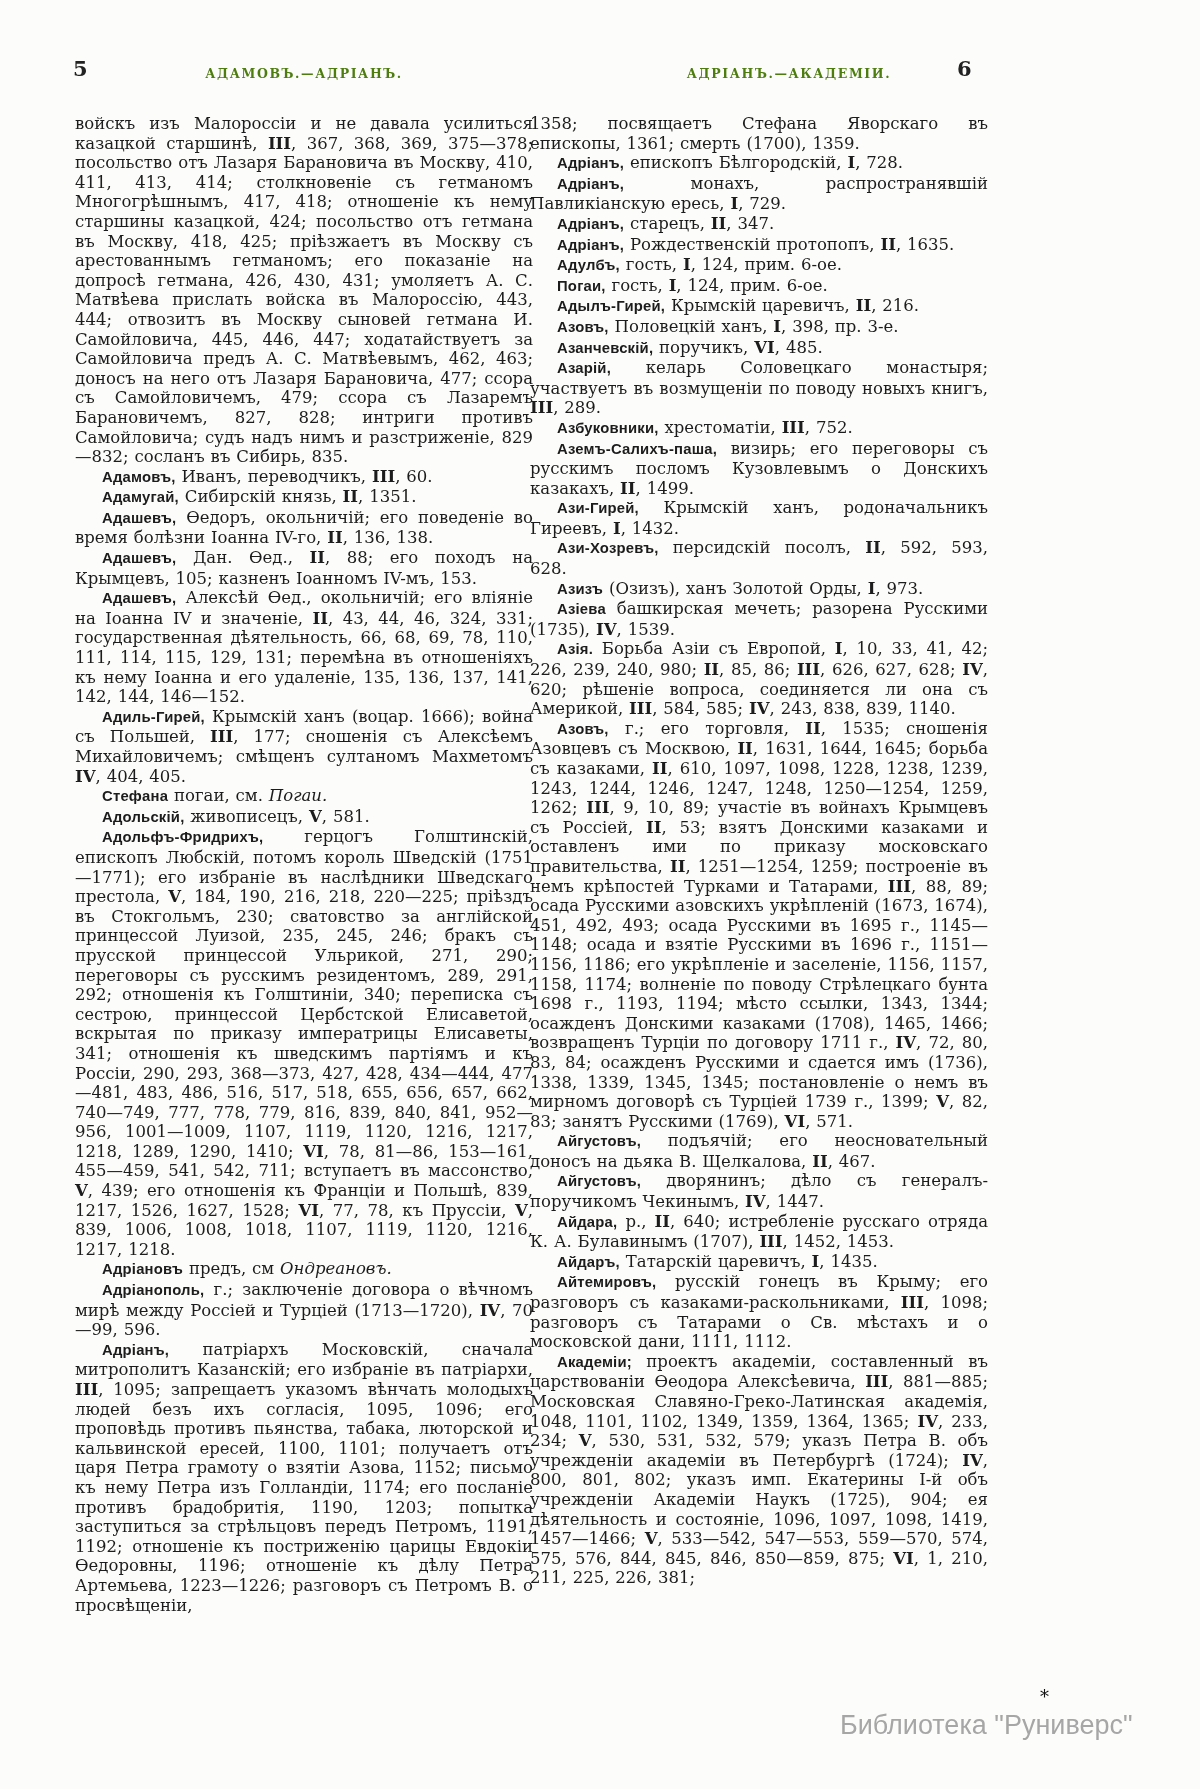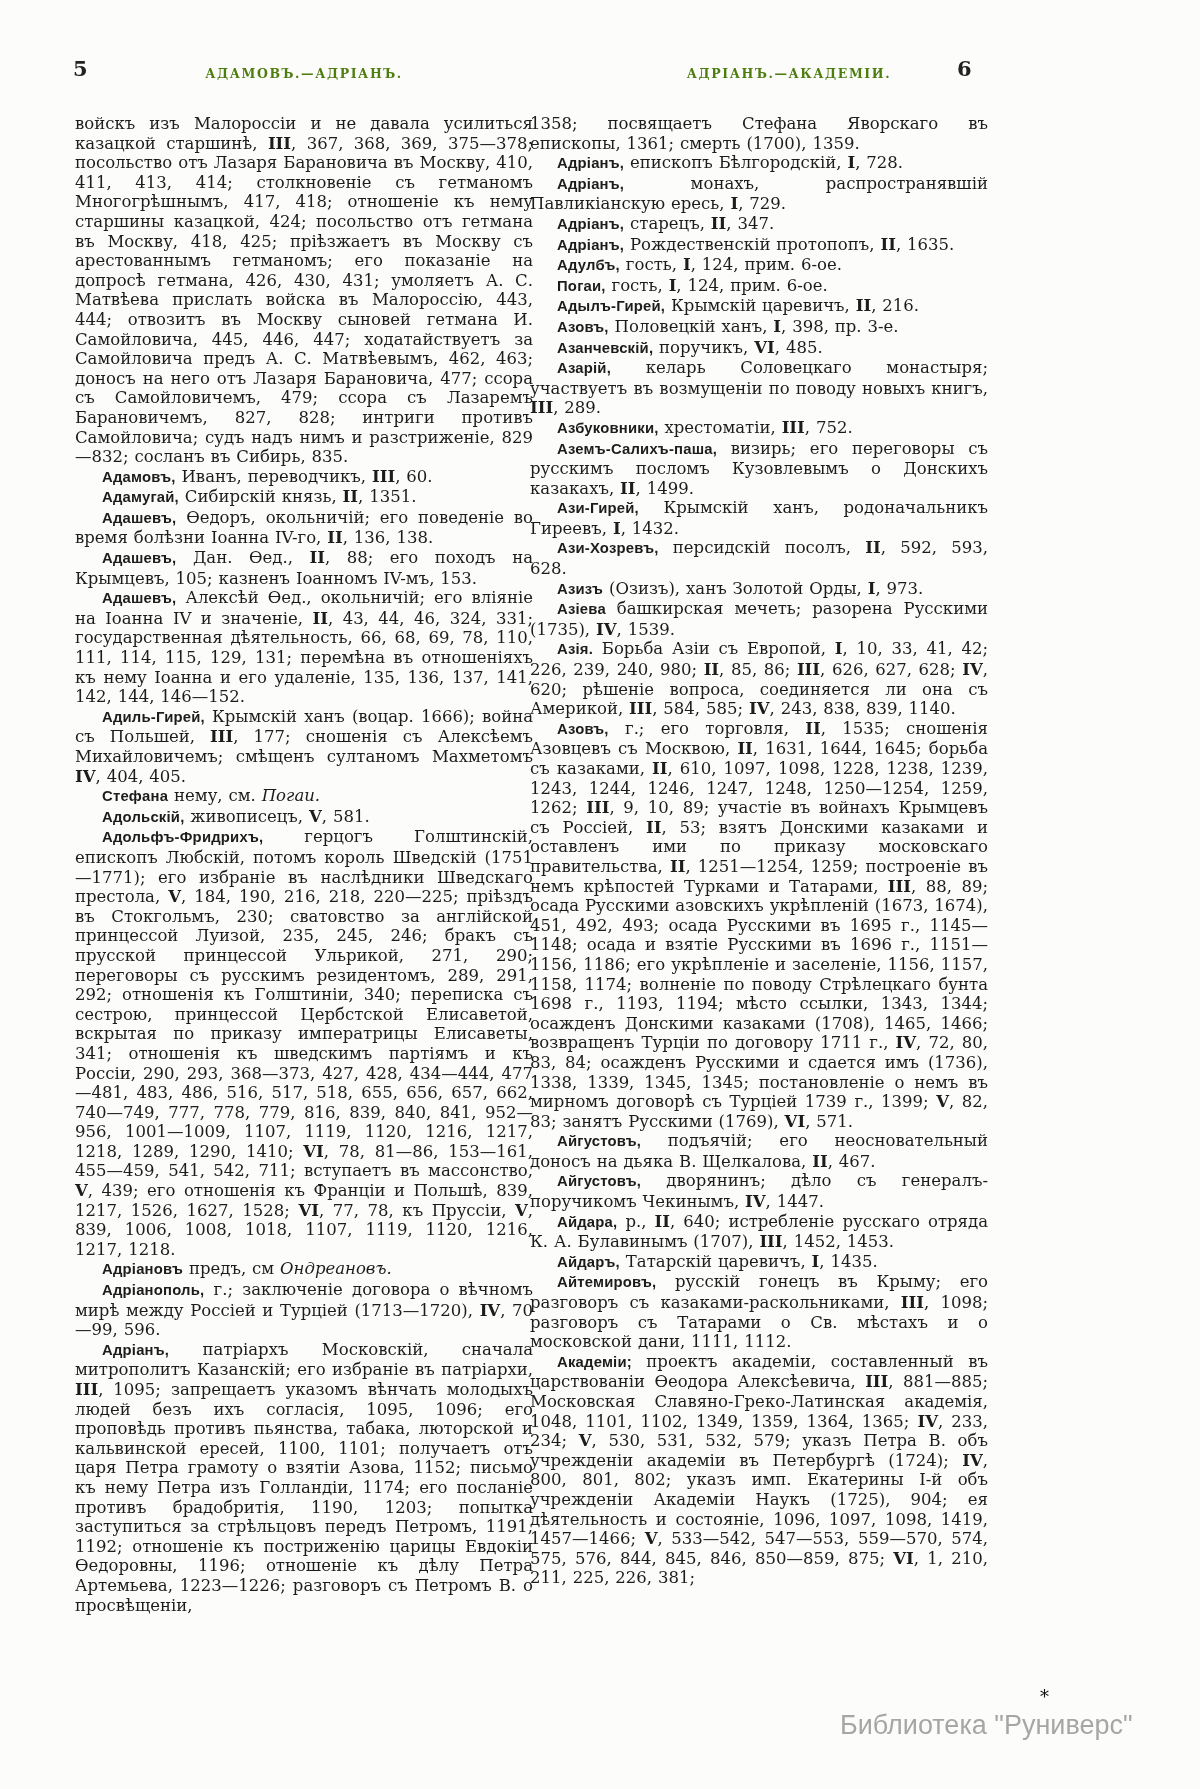--- a/index.html
+++ b/index.html
@@ -68,21 +68,21 @@
   <span class="pagenum" id="pn-right">6</span>
 
   <div class="col" id="col-left">
       <p class="cont"><span>войскъ изъ Малороссіи и не давала усилиться казацкой старшинѣ, <b class="vol">III</b>, 367, 368, 369, 375—378; посольство отъ Лазаря Барановича въ Москву, 410, 411, 413, 414; столкновеніе съ гетманомъ Многогрѣшнымъ, 417, 418; отношеніе къ нему старшины казацкой, 424; посольство отъ гетмана въ Москву, 418, 425; пріѣзжаетъ въ Москву съ арестованнымъ гетманомъ; его показаніе на допросѣ гетмана, 426, 430, 431; умоляетъ А. С. Матвѣева прислать войска въ Малороссію, 443, 444; отвозитъ въ Москву сыновей гетмана И. Самойловича, 445, 446, 447; ходатайствуетъ за Самойловича предъ А. С. Матвѣевымъ, 462, 463; доносъ на него отъ Лазаря Барановича, 477; ссора съ Самойловичемъ, 479; ссора съ Лазаремъ Барановичемъ, 827, 828; интриги противъ Самойловича; судъ надъ нимъ и разстриженіе, 829—832; сосланъ въ Сибирь, 835.</span></p>
       <p><b class="head">Адамовъ,</b><span> Иванъ, переводчикъ, <b class="vol">III</b>, 60.</span></p>
       <p><b class="head">Адамугай,</b><span> Сибирскій князь, <b class="vol">II</b>, 1351.</span></p>
       <p><b class="head">Адашевъ,</b><span> Ѳедоръ, окольничій; его поведеніе во время болѣзни Іоанна IV-го, <b class="vol">II</b>, 136, 138.</span></p>
       <p><b class="head">Адашевъ,</b><span> Дан. Ѳед., <b class="vol">II</b>, 88; его походъ на Крымцевъ, 105; казненъ Іоанномъ IV-мъ, 153.</span></p>
       <p><b class="head">Адашевъ,</b><span> Алексѣй Ѳед., окольничій; его вліяніе на Іоанна IV и значеніе, <b class="vol">II</b>, 43, 44, 46, 324, 331; государственная дѣятельность, 66, 68, 69, 78, 110, 111, 114, 115, 129, 131; перемѣна въ отношеніяхъ къ нему Іоанна и его удаленіе, 135, 136, 137, 141, 142, 144, 146—152.</span></p>
       <p><b class="head">Адиль-Гирей,</b><span> Крымскій ханъ (воцар. 1666); война съ Польшей, <b class="vol">III</b>, 177; сношенія съ Алексѣемъ Михайловичемъ; смѣщенъ султаномъ Махметомъ <b class="vol">IV</b>, 404, 405.</span></p>
-      <p><b class="head">Стефана</b><span> нему, см.</span> <span class="xref">Погаи.</span></p>
+      <p><b class="head">Стефана</b><span> погаи, см.</span> <span class="xref">Погаи.</span></p>
       <p><b class="head">Адольскій,</b><span> живописецъ, <b class="vol">V</b>, 581.</span></p>
       <p><b class="head">Адольфъ-Фридрихъ,</b><span> герцогъ Голштинскій, епископъ Любскій, потомъ король Шведскій (1751—1771); его избраніе въ наслѣдники Шведскаго престола, <b class="vol">V</b>, 184, 190, 216, 218, 220—225; пріѣздъ въ Стокгольмъ, 230; сватовство за англійской принцессой Луизой, 235, 245, 246; бракъ съ прусской принцессой Ульрикой, 271, 290; переговоры съ русскимъ резидентомъ, 289, 291, 292; отношенія къ Голштиніи, 340; переписка съ сестрою, принцессой Цербстской Елисаветой, вскрытая по приказу императрицы Елисаветы, 341; отношенія къ шведскимъ партіямъ и къ Россіи, 290, 293, 368—373, 427, 428, 434—444, 477—481, 483, 486, 516, 517, 518, 655, 656, 657, 662, 740—749, 777, 778, 779, 816, 839, 840, 841, 952—956, 1001—1009, 1107, 1119, 1120, 1216, 1217, 1218, 1289, 1290, 1410; <b class="vol">VI</b>, 78, 81—86, 153—161, 455—459, 541, 542, 711; вступаетъ въ массонство, <b class="vol">V</b>, 439; его отношенія къ Франціи и Польшѣ, 839, 1217, 1526, 1627, 1528; <b class="vol">VI</b>, 77, 78, къ Пруссіи, <b class="vol">V</b>, 839, 1006, 1008, 1018, 1107, 1119, 1120, 1216, 1217, 1218.</span></p>
       <p><b class="head">Адріановъ</b><span> предъ, см</span> <span class="xref">Ондреановъ.</span></p>
       <p><b class="head">Адріанополь,</b><span> г.; заключеніе договора о вѣчномъ мирѣ между Россіей и Турціей (1713—1720), <b class="vol">IV</b>, 70—99, 596.</span></p>
       <p><b class="head">Адріанъ,</b><span> патріархъ Московскій, сначала митрополитъ Казанскій; его избраніе въ патріархи, <b class="vol">III</b>, 1095; запрещаетъ указомъ вѣнчать молодыхъ людей безъ ихъ согласія, 1095, 1096; его проповѣдь противъ пьянства, табака, люторской и кальвинской ересей, 1100, 1101; получаетъ отъ царя Петра грамоту о взятіи Азова, 1152; письмо къ нему Петра изъ Голландіи, 1174; его посланіе противъ брадобритія, 1190, 1203; попытка заступиться за стрѣльцовъ передъ Петромъ, 1191, 1192; отношеніе къ постриженію царицы Евдокіи Ѳедоровны, 1196; отношеніе къ дѣлу Петра Артемьева, 1223—1226; разговоръ съ Петромъ В. о просвѣщеніи,</span></p>
     </div>
 
   <div class="col" id="col-right">
       <p class="cont"><span>1358; посвящаетъ Стефана Яворскаго въ епископы, 1361; смерть (1700), 1359.</span></p>
       <p><b class="head">Адріанъ,</b><span> епископъ Бѣлгородскій, <b class="vol">I</b>, 728.</span></p>

